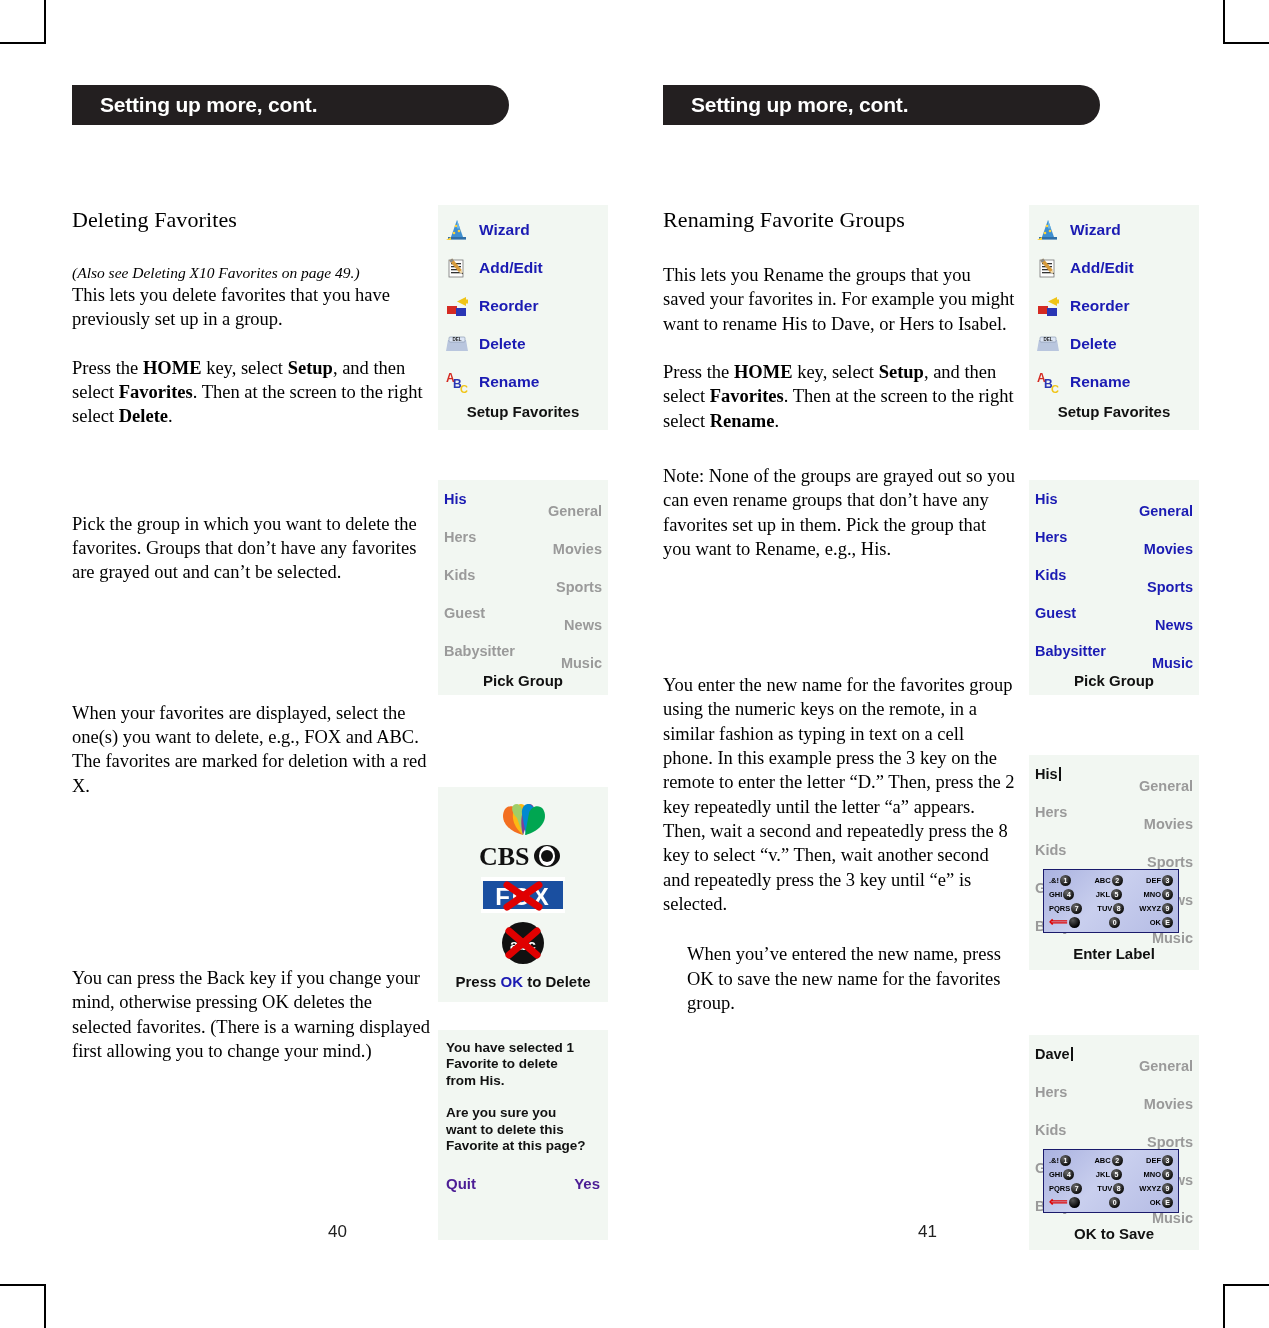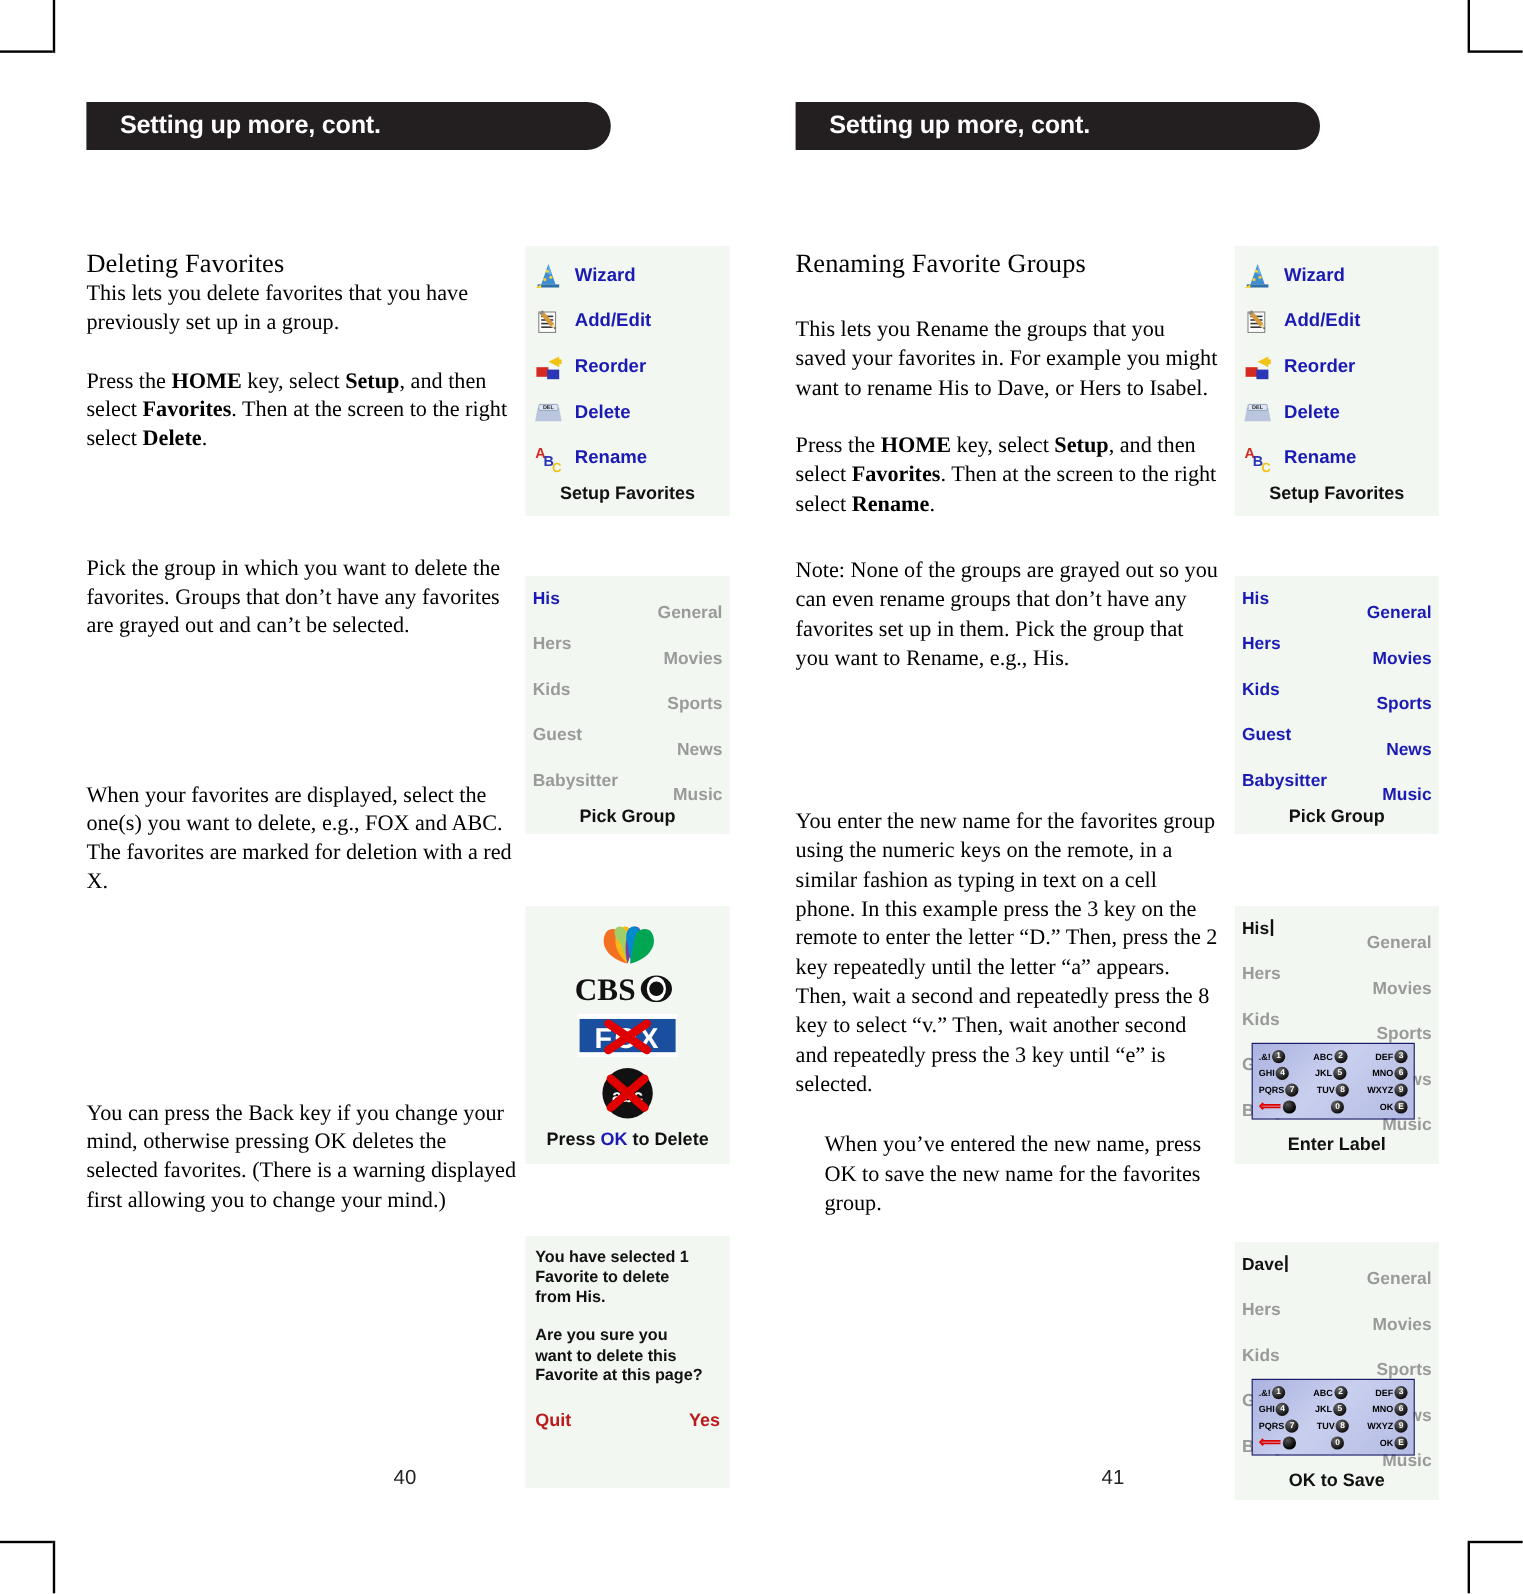--- a/index.html
+++ b/index.html
@@ -43,21 +43,21 @@
   .mlabel{font-family:"Liberation Sans",sans-serif;font-weight:bold;font-size:15.5px;color:#1b1bb3;margin-left:9px;}
   .micon{width:26px;height:26px;position:relative;flex:0 0 26px;}
 
   
   .logoscreen{position:absolute;background:#f2f7f2;width:170px;height:215px;box-sizing:border-box;}
   .logo-wrap{position:relative;display:flex;flex-direction:column;align-items:center;padding-top:10px;gap:4px;}
 
   
   .confirm{position:absolute;background:#f2f7f2;width:170px;height:210px;box-sizing:border-box;padding:10px 8px 0 8px;font-family:"Liberation Sans",sans-serif;font-weight:bold;font-size:13.5px;line-height:1.22;color:#111;}
   .confirm .gap{height:16px;}
-  .confirm .btns{display:flex;justify-content:space-between;margin-top:20px;color:#b91c1c;font-size:15px;gap:28px;}
+  .confirm .btns{display:flex;justify-content:space-between;margin-top:20px;color:#4c1d95;font-size:15px;gap:28px;}
 
   
   .keypad{position:absolute;left:14px;width:136px;border:1px solid #1a1a6b;background:linear-gradient(135deg,#aab2e0,#c9cfee 45%,#b4bbe4);box-sizing:border-box;padding:3px 2px;}
   .kprow{display:flex;justify-content:space-between;align-items:center;height:14px;padding:0 3px;}
   .kcell{display:flex;align-items:center;gap:1px;}
   .klab{font-family:"Liberation Sans",sans-serif;font-size:7.5px;font-weight:bold;color:#000;}
   .kdot{width:11px;height:11px;border-radius:50%;background:radial-gradient(circle at 35% 30%,#6a6a6a,#111 70%);color:#fff;font-family:"Liberation Sans",sans-serif;font-size:7px;font-weight:bold;display:flex;align-items:center;justify-content:center;}
   .kdot.plain{background:radial-gradient(circle at 35% 30%,#555,#000 70%);}
   .karrow{color:#e00000;font-size:13px;line-height:10px;font-weight:bold;}
 
@@ -82,20 +82,21 @@
 
   <div class="col left">
     <div class="banner" style="width:437px;">
       <span class="banner-title">Setting up more, cont.</span>
     </div>
 
     <div class="body">
       <div class="txtcol" style="position:absolute;left:0;top:82px;">
         <h2 class="sec">Deleting Favorites</h2>
 
+        <p class="para ital" style="margin-top:30px;">(Also see Deleting X10 Favorites on page 49.)</p>
         <p class="para">This lets you delete favorites that you have previously set up in a group.</p>
 
         <p class="para" style="margin-top:24px;"><span>Press the </span><span class="b">HOME</span><span> key, select </span><span class="b">Setup</span><span>, and then select </span><span class="b">Favorites</span><span>. Then at the screen to the right select </span><span class="b">Delete</span><span>.</span></p>
 
         <p class="para" style="margin-top:83px;">Pick the group in which you want to delete the favorites. Groups that don’t have any favorites are grayed out and can’t be selected.</p>
 
         <p class="para" style="margin-top:116px;">When your favorites are displayed, select the one(s) you want to delete, e.g., FOX and ABC. The favorites are marked for deletion with a red X.</p>
 
         <p class="para" style="margin-top:168px;">You can press the Back key if you change your mind, otherwise pressing OK deletes the selected favorites. (There is a warning displayed first allowing you to change your mind.)</p>
       </div>
@@ -188,21 +189,21 @@
               <span class="r gray">News</span>
             </div>
           <div class="srow">
               <span class="l gray">Babysitter</span>
               <span class="r gray">Music</span>
             </div>
         </div>
         <div class="caption">Pick Group</div>
       </div>
 
-      <div class="logoscreen" style="left:366px;top:630px;">
+      <div class="logoscreen" style="left:366px;top:662px;">
         <div class="logo-wrap">
           <span>
             <svg width="62" height="40" viewBox="0 0 62 40">
               <g transform="translate(31,38)">
                 <path d="M0,0 C-16,-4 -24,-16 -18,-26 C-14,-31 -6,-29 -4,-22 Z" fill="#f36f21"></path>
                 <path d="M0,0 C-12,-10 -13,-24 -5,-30 C0,-33 5,-28 4,-21 Z" fill="#fdb913"></path>
                 <path d="M0,0 C-4,-16 0,-30 6,-31 C12,-31 13,-24 6,-17 Z" fill="#a0ce67" transform="scale(-1,1)"></path>
                 <path d="M0,0 C-4,-16 0,-30 6,-31 C12,-31 13,-24 6,-17 Z" fill="#7e3f98"></path>
                 <path d="M0,0 C12,-10 13,-24 5,-30 C0,-33 -5,-28 -4,-21 Z" fill="#0089d0" transform="translate(3,0)"></path>
                 <path d="M0,0 C16,-4 24,-16 18,-26 C14,-31 6,-29 4,-22 Z" fill="#00a651" transform="translate(2,0)"></path>

